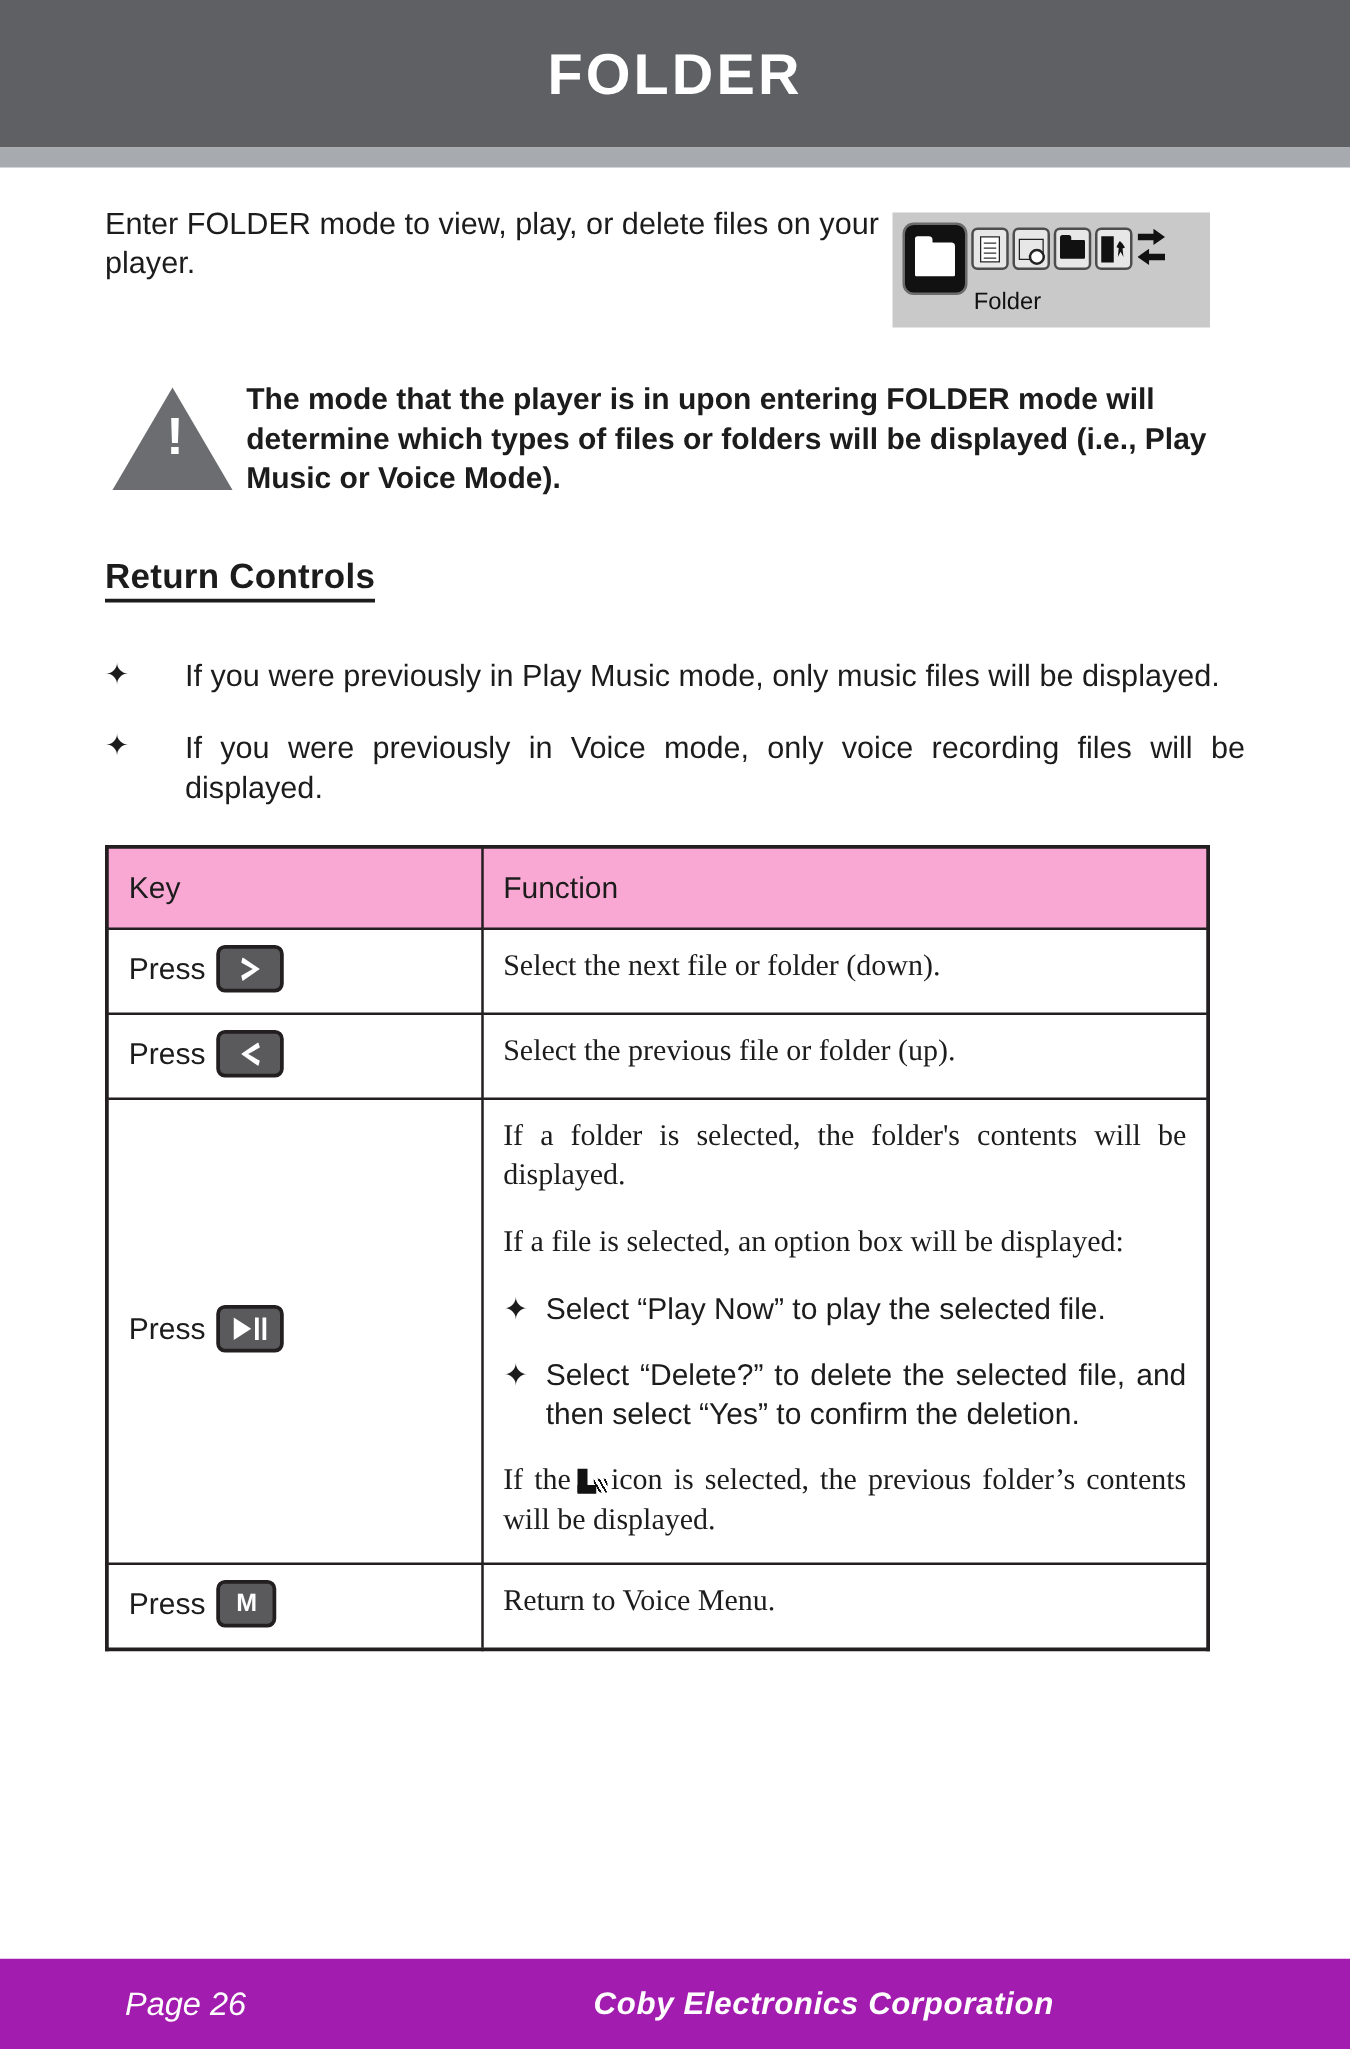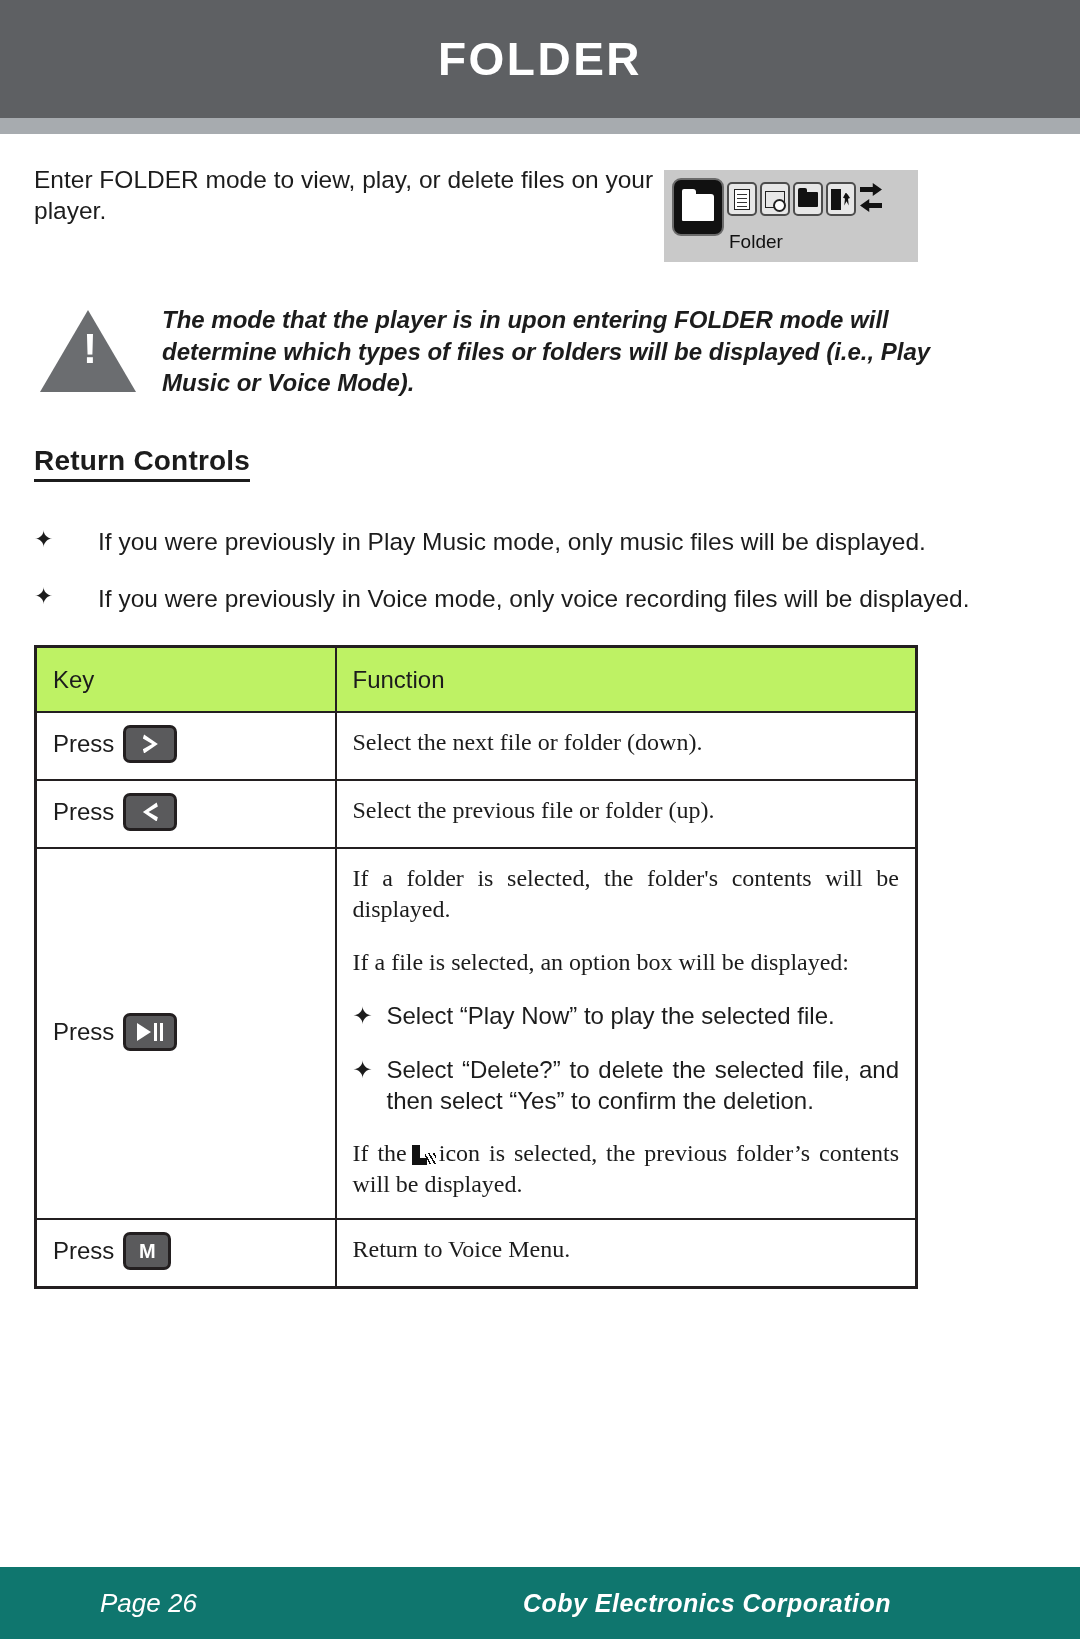--- a/index.html
+++ b/index.html
@@ -31,21 +31,21 @@
     letter-spacing: 2.5px;
     font-family: "Liberation Sans", sans-serif;
   }
   .header-accent {
     height: 16px;
     background: #a7abaf;
   }
 
   
   .page {
-    padding: 0 34px;
+    padding: 0 84px;
     box-sizing: border-box;
   }
 
   .intro-wrap {
     display: flex;
     align-items: flex-start;
     margin-top: 30px;
   }
   .intro-text {
     flex: 0 0 620px;
@@ -230,24 +230,23 @@
     top: 26px;
     width: 10px;
     color: #ffffff;
     font-size: 42px;
     font-weight: bold;
     line-height: 0.62;
     text-align: center;
     font-family: "Liberation Sans", sans-serif;
   }
   .note-text {
-    margin-left: 26px;
+    margin-left: 11px;
     font-size: 24px;
     line-height: 1.32;
-    font-style: italic;
     font-weight: bold;
     color: #1c1c1c;
     max-width: 790px;
   }
 
   
   h2.section-heading {
     font-size: 28px;
     font-weight: bold;
     margin: 36px 0 18px 0;
@@ -292,21 +291,21 @@
     table-layout: fixed;
   }
   table.controls th, table.controls td {
     border: 2.5px solid #231f20;
     padding: 14px 16px;
     vertical-align: top;
     font-size: 24px;
     line-height: 1.3;
   }
   table.controls thead th {
-    background: #bef264;
+    background: #f9a8d4;
     font-weight: normal;
     text-align: left;
     padding: 16px;
   }
   .col-key { width: 300px; }
 
   .key-cell {
     white-space: nowrap;
   }
   .key-cell.tall {
@@ -412,24 +411,23 @@
     background: repeating-linear-gradient(60deg, #111 0 1.5px, transparent 1.5px 4px);
   }
 
   
   .footer-bar {
     position: absolute;
     left: 0;
     bottom: 0;
     width: 1080px;
     height: 72px;
-    background: #0f766e;
+    background: #a21caf;
     display: flex;
     align-items: center;
-    gap: 48px;
   }
   .footer-page {
     color: #ffffff;
     font-size: 26px;
     font-style: italic;
     margin-left: 100px;
   }
   .footer-corp {
     color: #ffffff;
     font-size: 25px;

